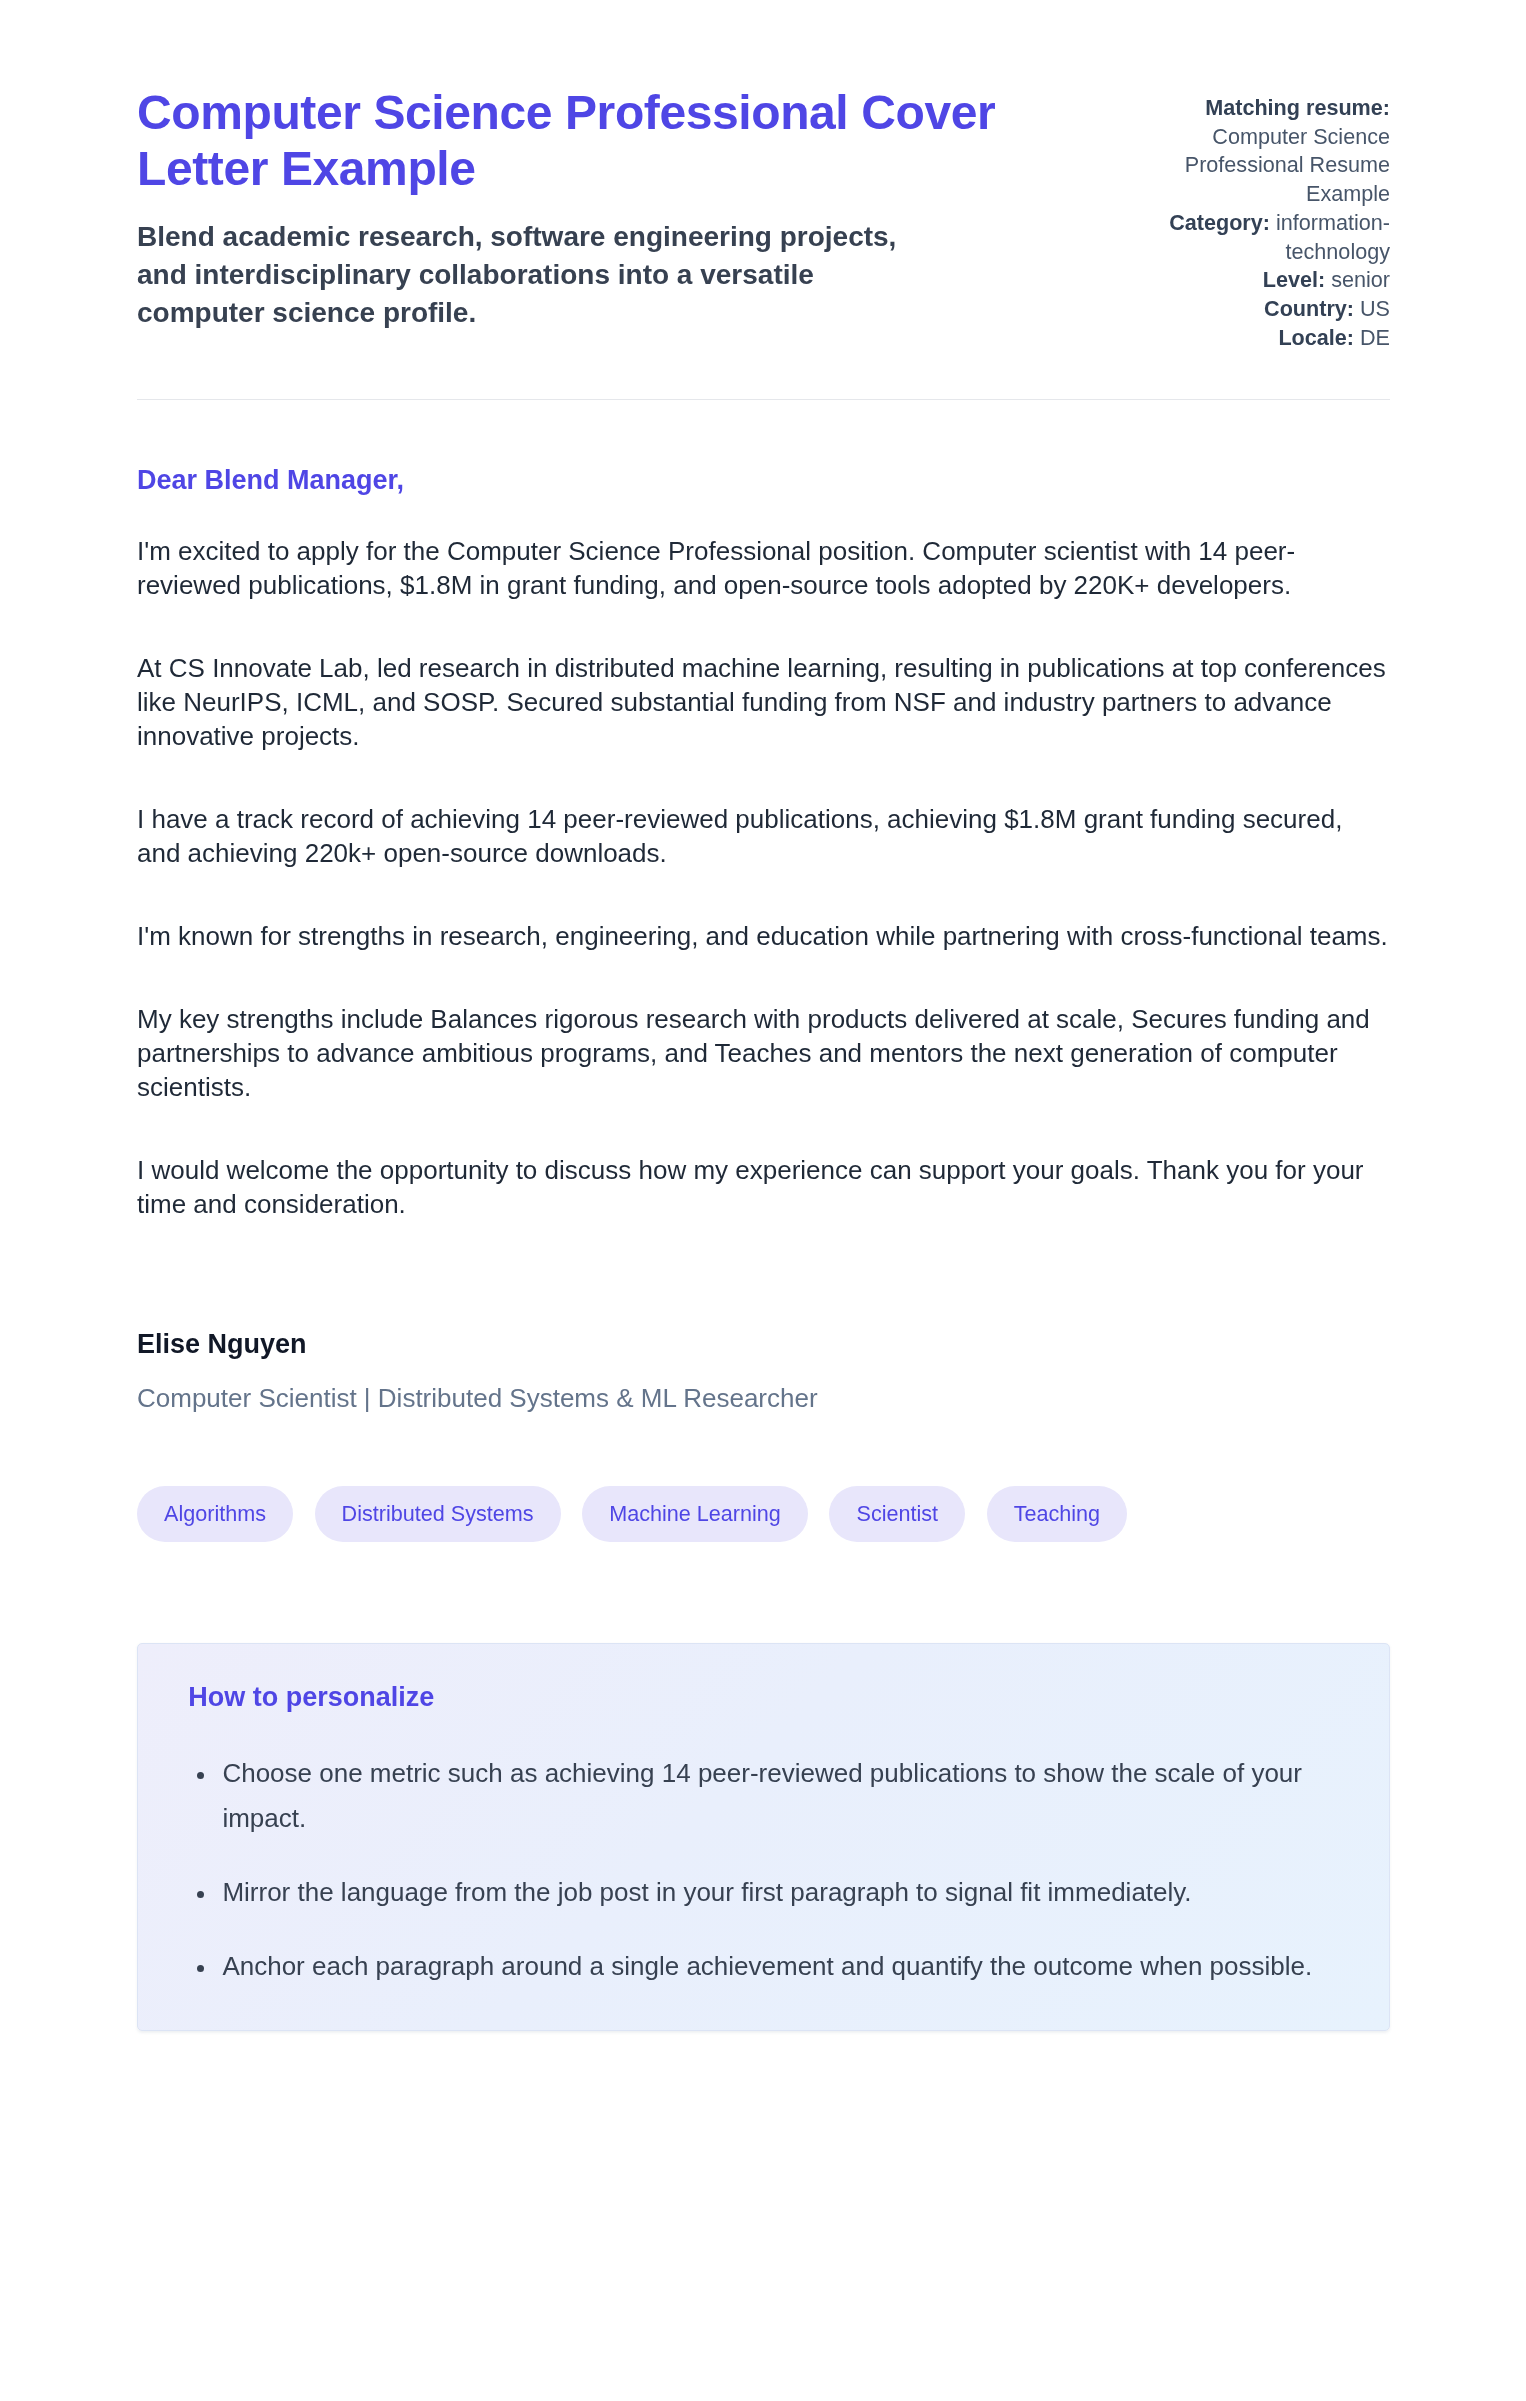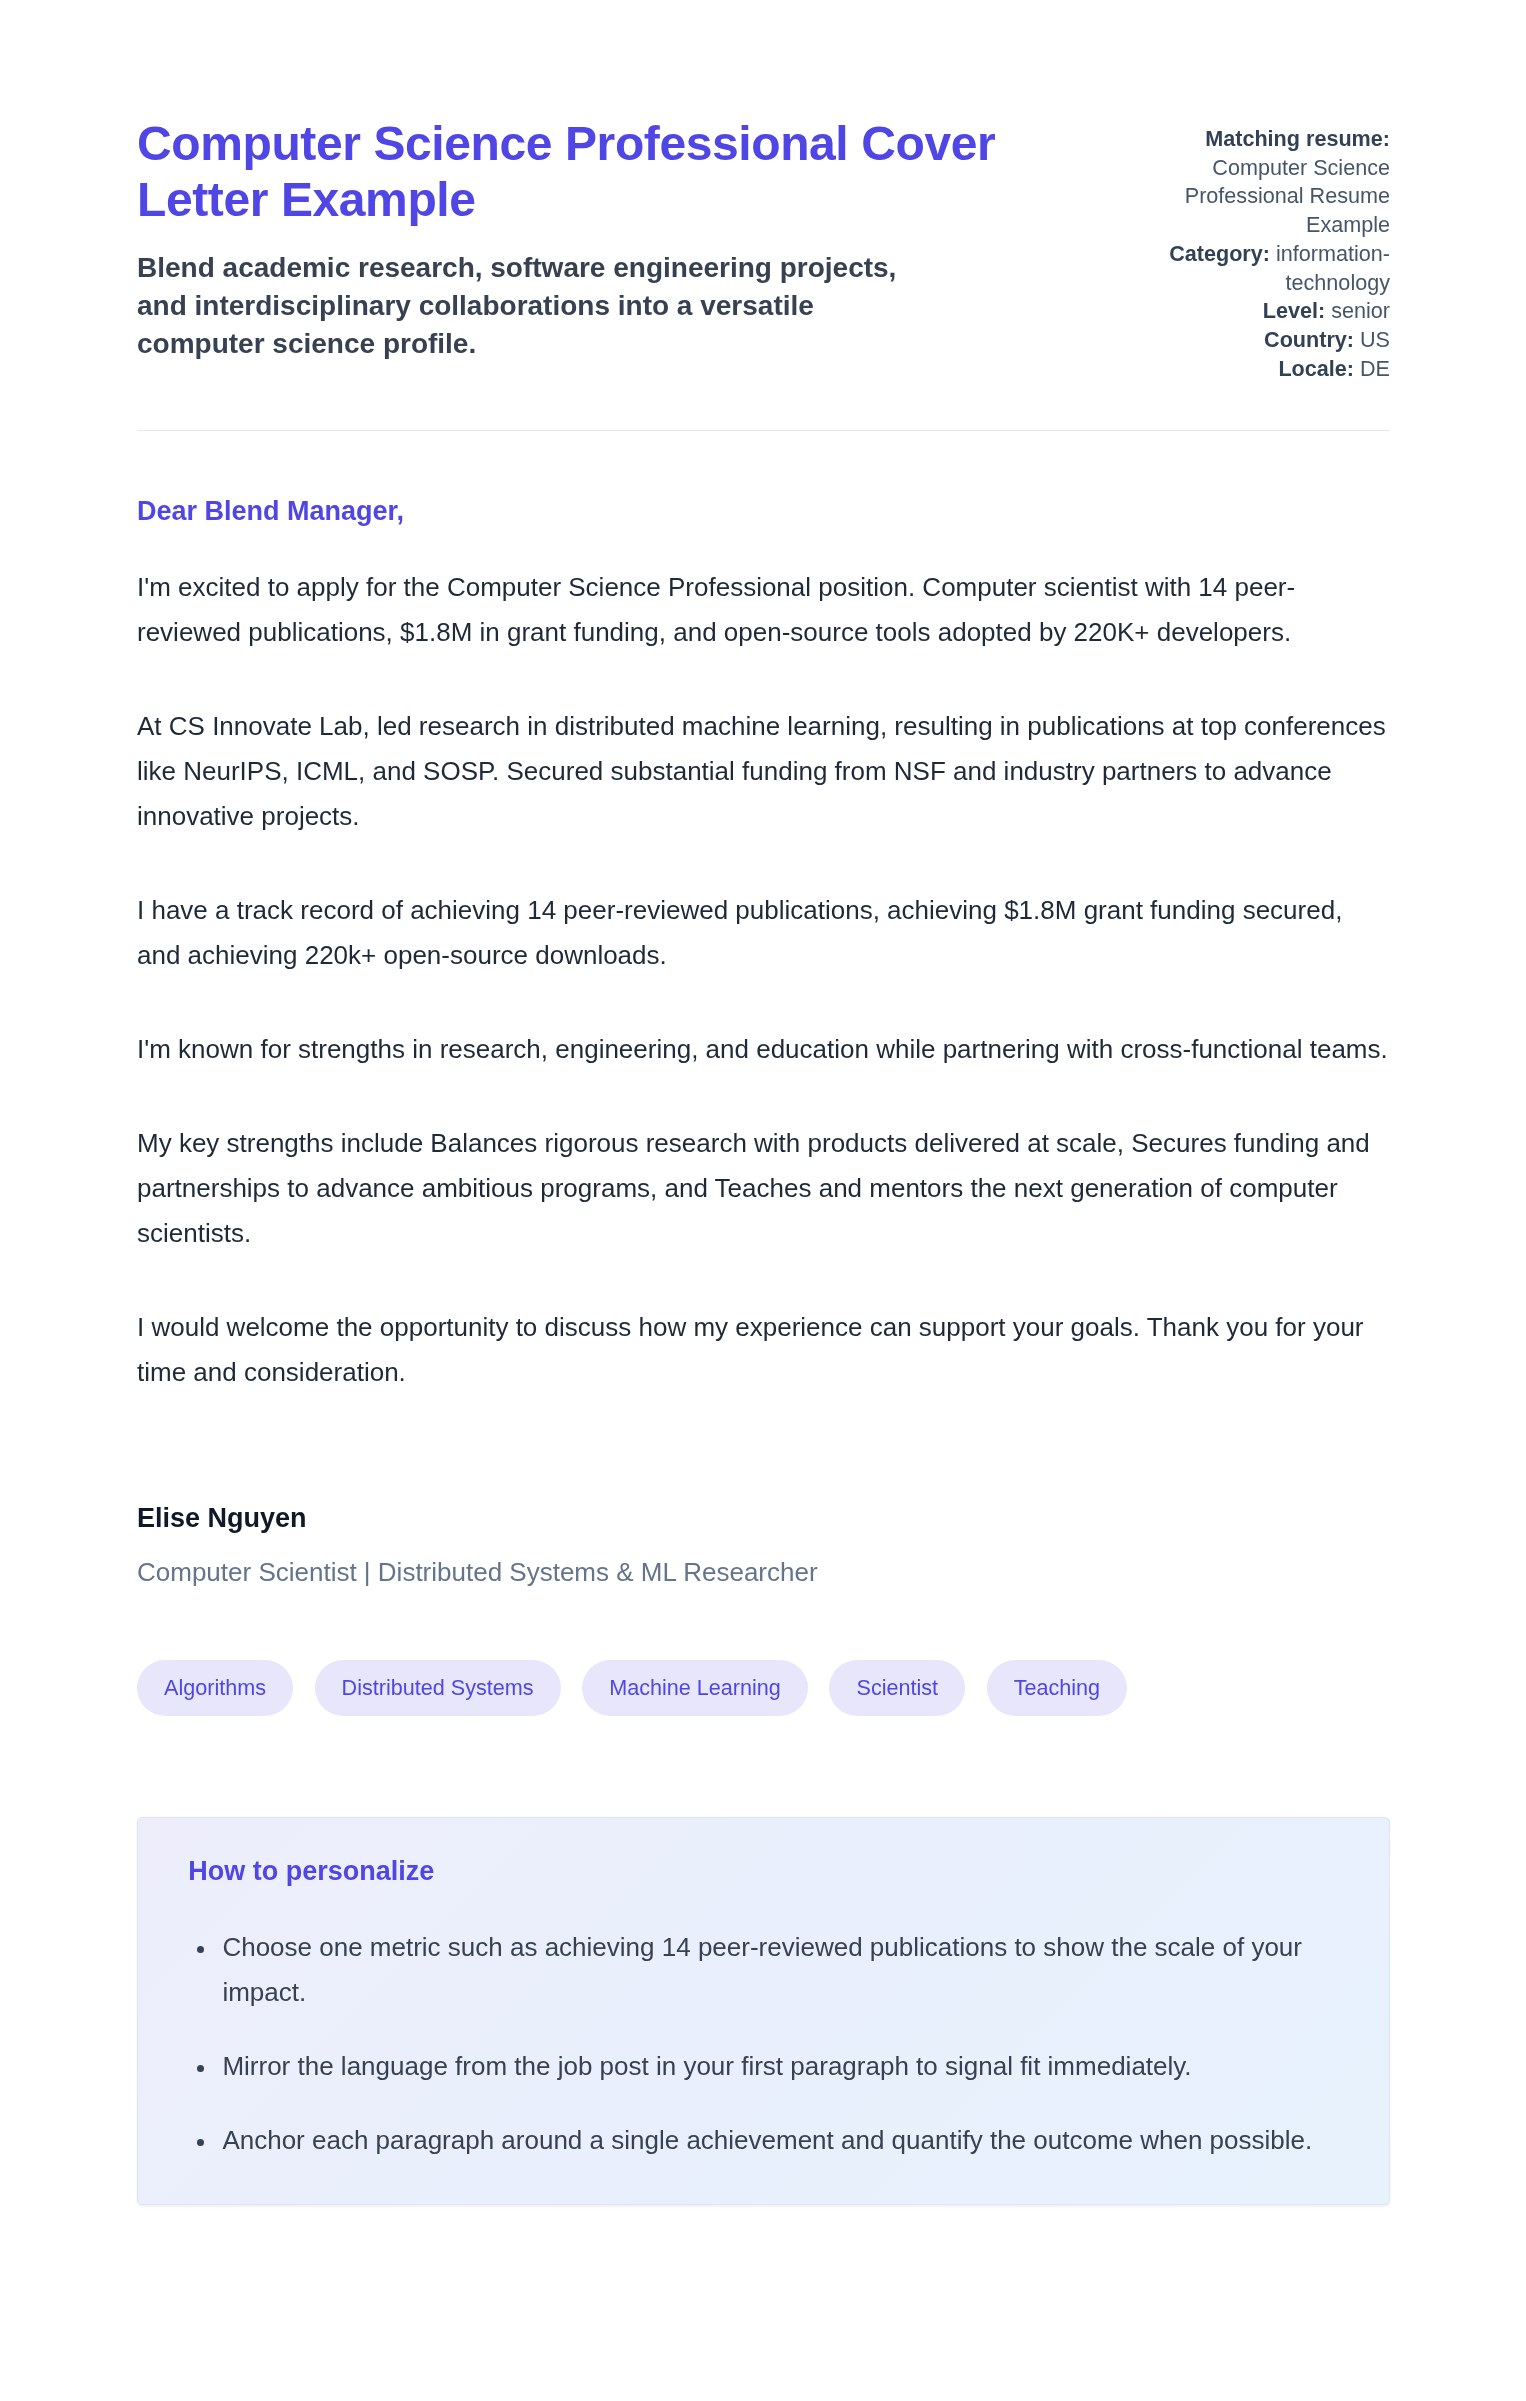--- a/index.html
+++ b/index.html
@@ -2,21 +2,21 @@
 <html style="font-size:14.4px"><head>
 <meta charset="utf-8">
 <style>
   html, body { margin: 0; padding: 0; background: #ffffff; }
   body { font-family: "Liberation Sans", "DejaVu Sans", sans-serif; }
 
   .page {
     width: 1527px;
     height: 2310px;
     box-sizing: border-box;
-    padding: 116px 137px 0;
+    padding: 85px 137px 0;
     background: #ffffff;
     overflow: hidden;
   }
 
   
   .header { display: flex; justify-content: space-between; align-items: flex-start; gap: 43px; }
   .header-left { flex: 1 1 auto; max-width: 898px; }
   .title {
     margin: 0;
     font-size: 48px;
@@ -53,21 +53,21 @@
   
   .greeting {
     margin: 65px 0 38px;
     font-size: 27px;
     font-weight: 700;
     color: #4f46e5;
   }
   .body-p {
     margin: 0 0 49px;
     font-size: 26px;
-    line-height: 45px;
+    line-height: 34px;
     color: #1f2937;
   }
   .sig-name {
     margin: 108px 0 0;
     font-size: 27px;
     font-weight: 700;
     color: #111827;
   }
   .sig-role {
     margin: 23px 0 0;

